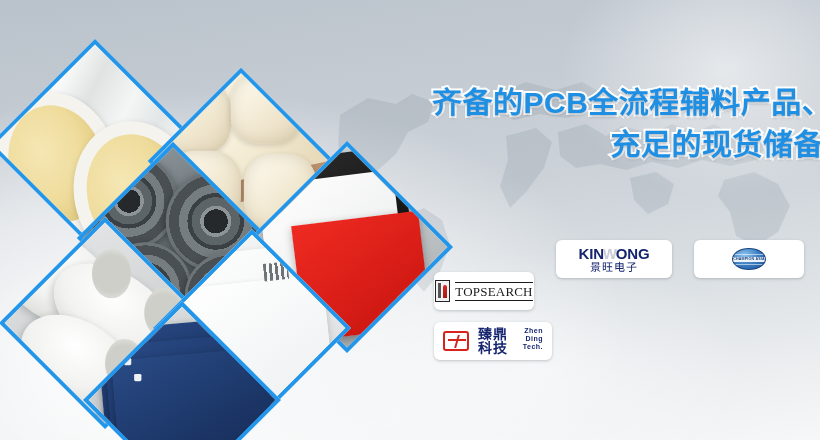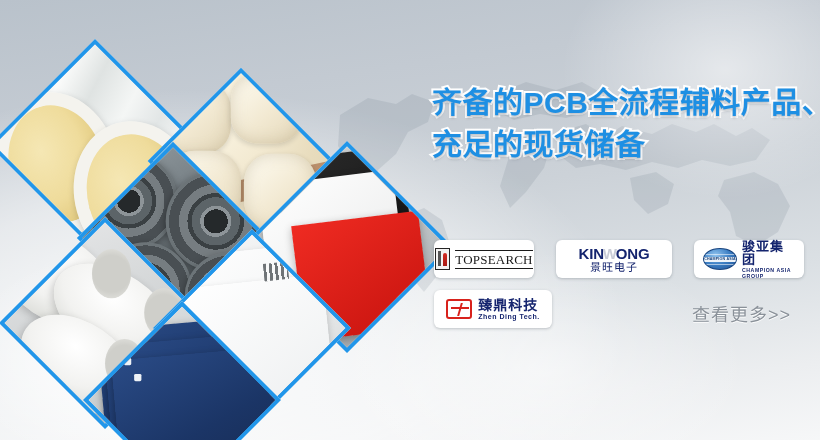--- a/index.html
+++ b/index.html
@@ -138,21 +138,21 @@
     box-shadow:0 2px 6px rgba(0,0,0,.35);}
   .ph-bluesheets .b1{left:8%;top:10%;width:84%;height:72%;transform:rotate(-5deg);}
   .ph-bluesheets .b2{left:12%;top:18%;width:84%;height:72%;transform:rotate(-5deg);}
   .ph-bluesheets .b3{left:16%;top:26%;width:84%;height:72%;transform:rotate(-5deg);}
   .ph-bluesheets .dot{position:absolute;width:5px;height:5px;background:#eef2f6;border-radius:1px;}
   .ph-bluesheets .d1{left:15%;top:20%;}
   .ph-bluesheets .d2{left:20%;top:28%;}
   .ph-bluesheets .d3{left:25%;top:36%;}
 
   
-  .content{position:absolute;left:424px;top:0;width:396px;height:440px;}
+  .content{position:absolute;left:424px;top:0;width:396px;height:440px;text-align:right;}
 
   .headline{
     position:absolute;left:8px;top:82px;width:392px;
     font-size:30px;font-weight:700;line-height:42px;letter-spacing:.5px;
     color:#1e8fe3;
     -webkit-text-stroke:4px #ffffff;
     paint-order:stroke fill;
     text-shadow:0 2px 3px rgba(120,130,140,.55);
     white-space:nowrap;
   }
@@ -170,21 +170,21 @@
 
   
   .logos{position:absolute;left:10px;top:240px;width:390px;}
   .logo-row{display:flex;gap:22px;margin-bottom:12px;}
   .logo-card{
     background:#fff;border-radius:6px;
     box-shadow:0 1px 3px rgba(70,80,90,.3);
     height:38px;display:flex;align-items:center;justify-content:center;
     padding:0 9px;box-sizing:border-box;
   }
-  #logo-topsearch{width:100px;}
+  #logo-topsearch{width:100px;margin-top:32px;}
   #logo-kinwong{width:116px;flex-direction:column;gap:1px;}
   #logo-championasia{width:110px;}
   #logo-zhending{width:118px;}
 
   .ts-wrap{display:flex;align-items:center;gap:5px;}
   .ts-icon{
     width:15px;height:22px;background:#f2f2f2;border:1.6px solid #242424;
     position:relative;box-sizing:border-box;flex:none;
   }
   .ts-icon::before{content:"";position:absolute;left:2px;top:2px;width:3px;height:15px;background:#555;}
@@ -222,21 +222,21 @@
   .ca-cn{font-size:13px;font-weight:700;color:#14246e;line-height:13px;letter-spacing:1px;}
   .ca-en{font-size:5.2px;font-weight:700;color:#14246e;letter-spacing:.55px;line-height:6px;}
 
   .zd-wrap{display:flex;align-items:center;gap:6px;}
   .zd-mark{
     width:26px;height:20px;border:2.4px solid #d8221c;border-radius:3px;flex:none;
     position:relative;box-sizing:border-box;
   }
   .zd-mark::before{content:"";position:absolute;left:3px;top:6px;width:18px;height:2.2px;background:#d8221c;}
   .zd-mark::after{content:"";position:absolute;left:11px;top:2px;width:2.4px;height:13px;background:#d8221c;transform:skewX(-16deg);}
-  .zd-txt{display:flex;flex-direction:column;gap:1px;}
+  .zd-txt{display:flex;gap:1px;}
   .zd-cn{font-size:14px;font-weight:700;color:#16256f;line-height:14px;letter-spacing:1px;}
   .zd-en{font-size:7px;font-weight:700;color:#16256f;letter-spacing:.5px;line-height:8px;}
 
   .more-link{
     position:absolute;left:258px;top:60px;
     font-size:18px;font-weight:400;color:#8a9199;letter-spacing:1px;
     text-shadow:0 1px 0 rgba(255,255,255,.9);
     cursor:pointer;white-space:nowrap;
   }
 </style>
@@ -378,40 +378,35 @@
         <div class="logo-card" id="logo-championasia">
           <span class="ca-wrap">
             <span class="ca-globe">
               <i class="lat lat1"></i>
                 <i class="lat lat2"></i>
                 <i class="lat lat3"></i>
               <span class="band">
                   <span>CHAMPION ASIA</span>
                 </span>
             </span>
-            <span class="ca-txt">
-              <span class="ca-cn">骏亚集团</span>
-              <span class="ca-en">CHAMPION ASIA GROUP</span>
-            </span>
           </span>
         </div>
 
       </div>
 
       <div class="logo-row">
 
         <div class="logo-card" id="logo-zhending">
           <span class="zd-wrap">
             <span class="zd-mark"></span>
             <span class="zd-txt">
               <span class="zd-cn">臻鼎科技</span>
               <span class="zd-en">Zhen Ding Tech.</span>
             </span>
           </span>
         </div>
 
       </div>
 
-      <div class="more-link">查看更多&gt;&gt;</div>
 
     </div>
   </div>
 </div>
 
 </body></html>

